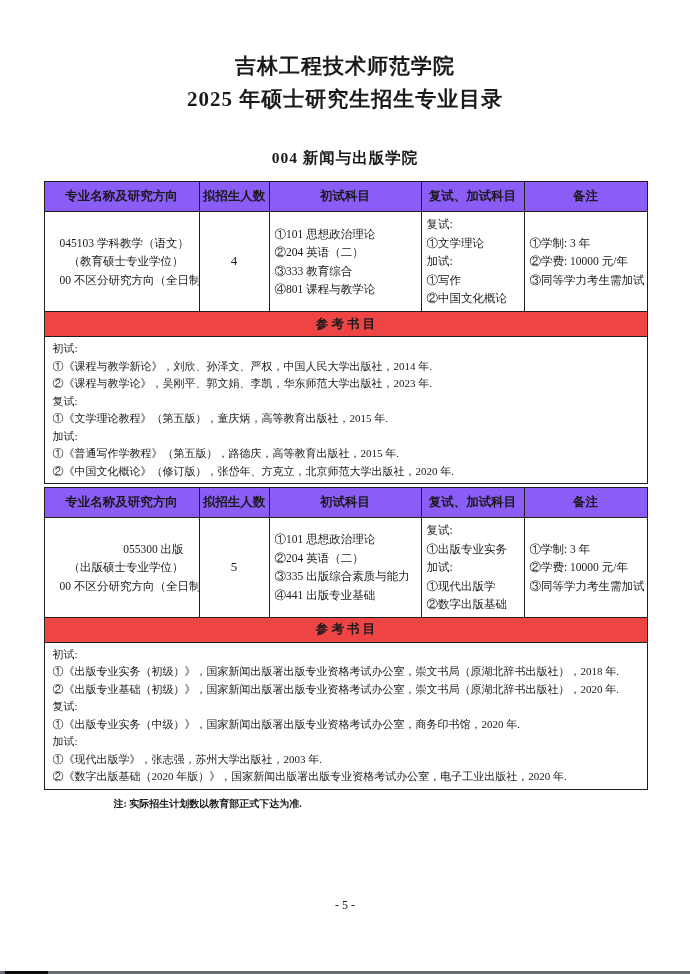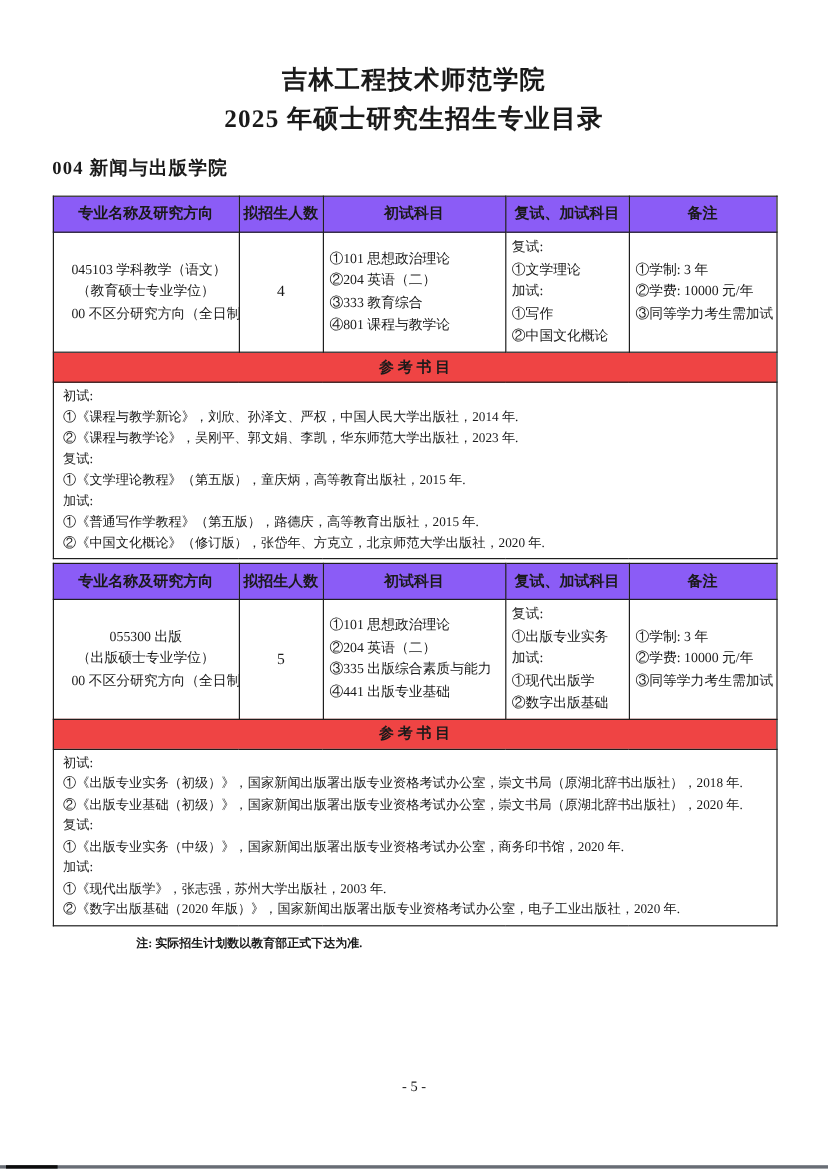--- a/index.html
+++ b/index.html
@@ -7,21 +7,21 @@
   body {
     position: relative;
     background: #ffffff;
     font-family: "Liberation Serif", "DejaVu Serif", serif;
     color: #1a1a1a;
     overflow: hidden;
   }
   .content { width: 603px; margin: 0 auto; padding-top: 50px; }
 
   .doc-title { text-align: center; font-size: 21px; font-weight: bold; line-height: 33px; letter-spacing: 1px; }
-  .section-title { font-size: 15.5px; font-weight: bold; margin-top: 14px; letter-spacing: 1px; }
+  .section-title { text-align: center; font-size: 15.5px; font-weight: bold; margin-top: 32px; letter-spacing: 1px; }
 
   table.cat {
     width: 603px;
     border-collapse: collapse;
     table-layout: fixed;
     margin-top: 12px;
     font-size: 11.5px;
   }
   table.cat + table.cat { margin-top: 3px; }
   table.cat th, table.cat td {
@@ -31,21 +31,21 @@
   tr.thead th {
     height: 30px;
     background: #8b5cf6;
     font-size: 12.5px;
     font-weight: bold;
     text-align: center;
   }
   tr.data-row td { line-height: 18.5px; }
   .row-h1 td { height: 100px; }
   .row-h2 td { height: 93px; }
-  td.c-center { text-align: center; padding: 2px 15px; white-space: nowrap; overflow: hidden; }
+  td.c-center { text-align: right; padding: 2px 15px; white-space: nowrap; overflow: hidden; }
   td.c-quota { text-align: center; font-size: 13px; }
   td.c-left { text-align: left; padding: 3px 5px; white-space: nowrap; overflow: hidden; }
   .bold { font-weight: normal; }
   td.ref-head {
     height: 25px;
     background: #ef4444;
     text-align: center;
     font-weight: bold;
     font-size: 12.5px;
   }

